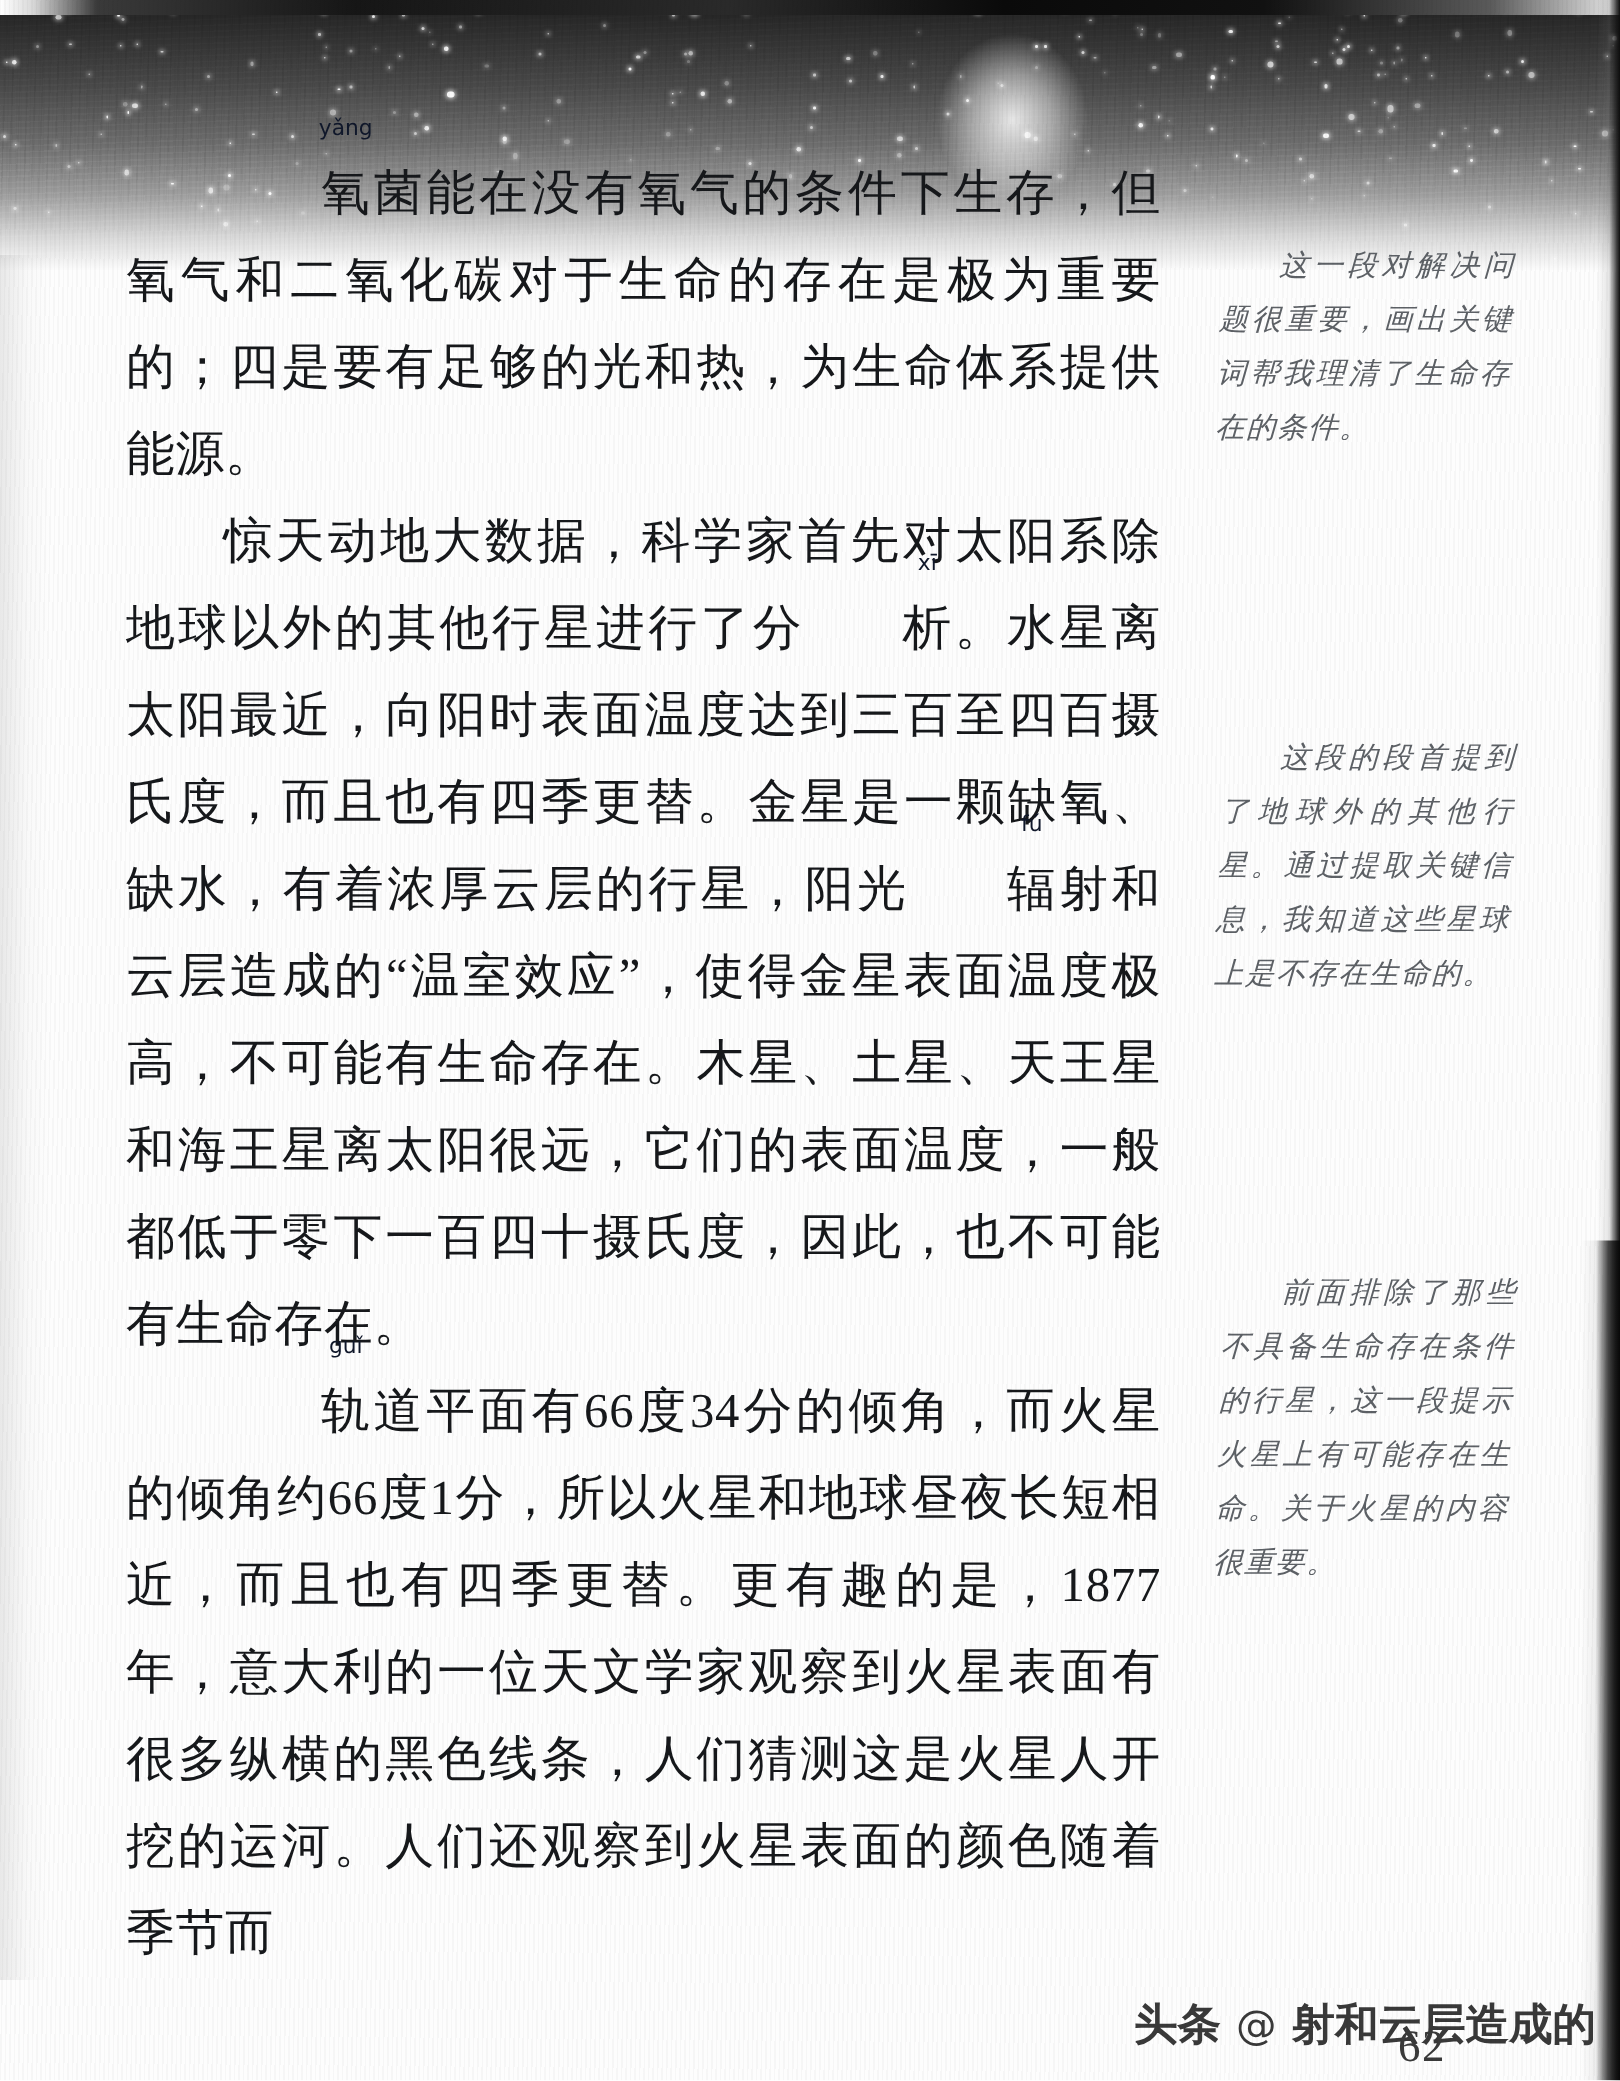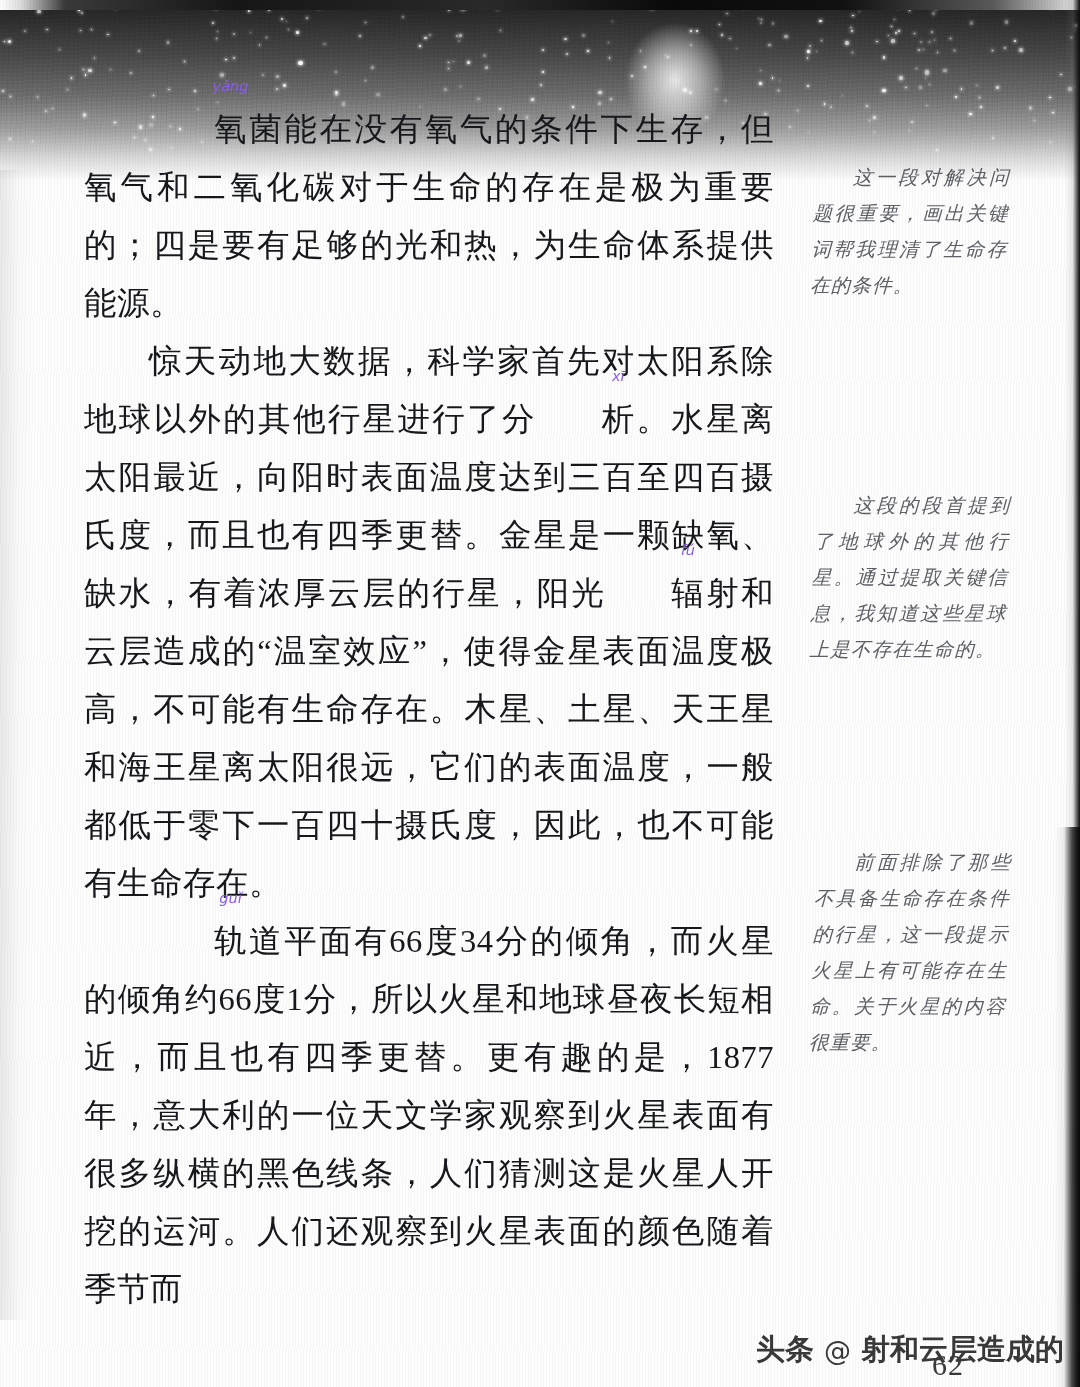--- a/index.html
+++ b/index.html
@@ -128,23 +128,22 @@
   }
   .rb > .py {
     position: absolute;
     left: 50%;
     transform: translateX(-50%);
     top: -21px;
     font-family: "DejaVu Sans", "Liberation Sans", sans-serif;
     font-size: 14.5px;
     line-height: 14.5px;
     letter-spacing: 0;
-    color: #8b5cf6;
+    color: #0f172a;
     font-weight: 400;
-    font-style: italic;
   }
 
   
   .note {
     position: absolute;
     left: 812px;
     width: 196px;
     color: #5d6166;
     font-family: "Liberation Serif", "DejaVu Serif", serif;
     font-size: 19.5px;

